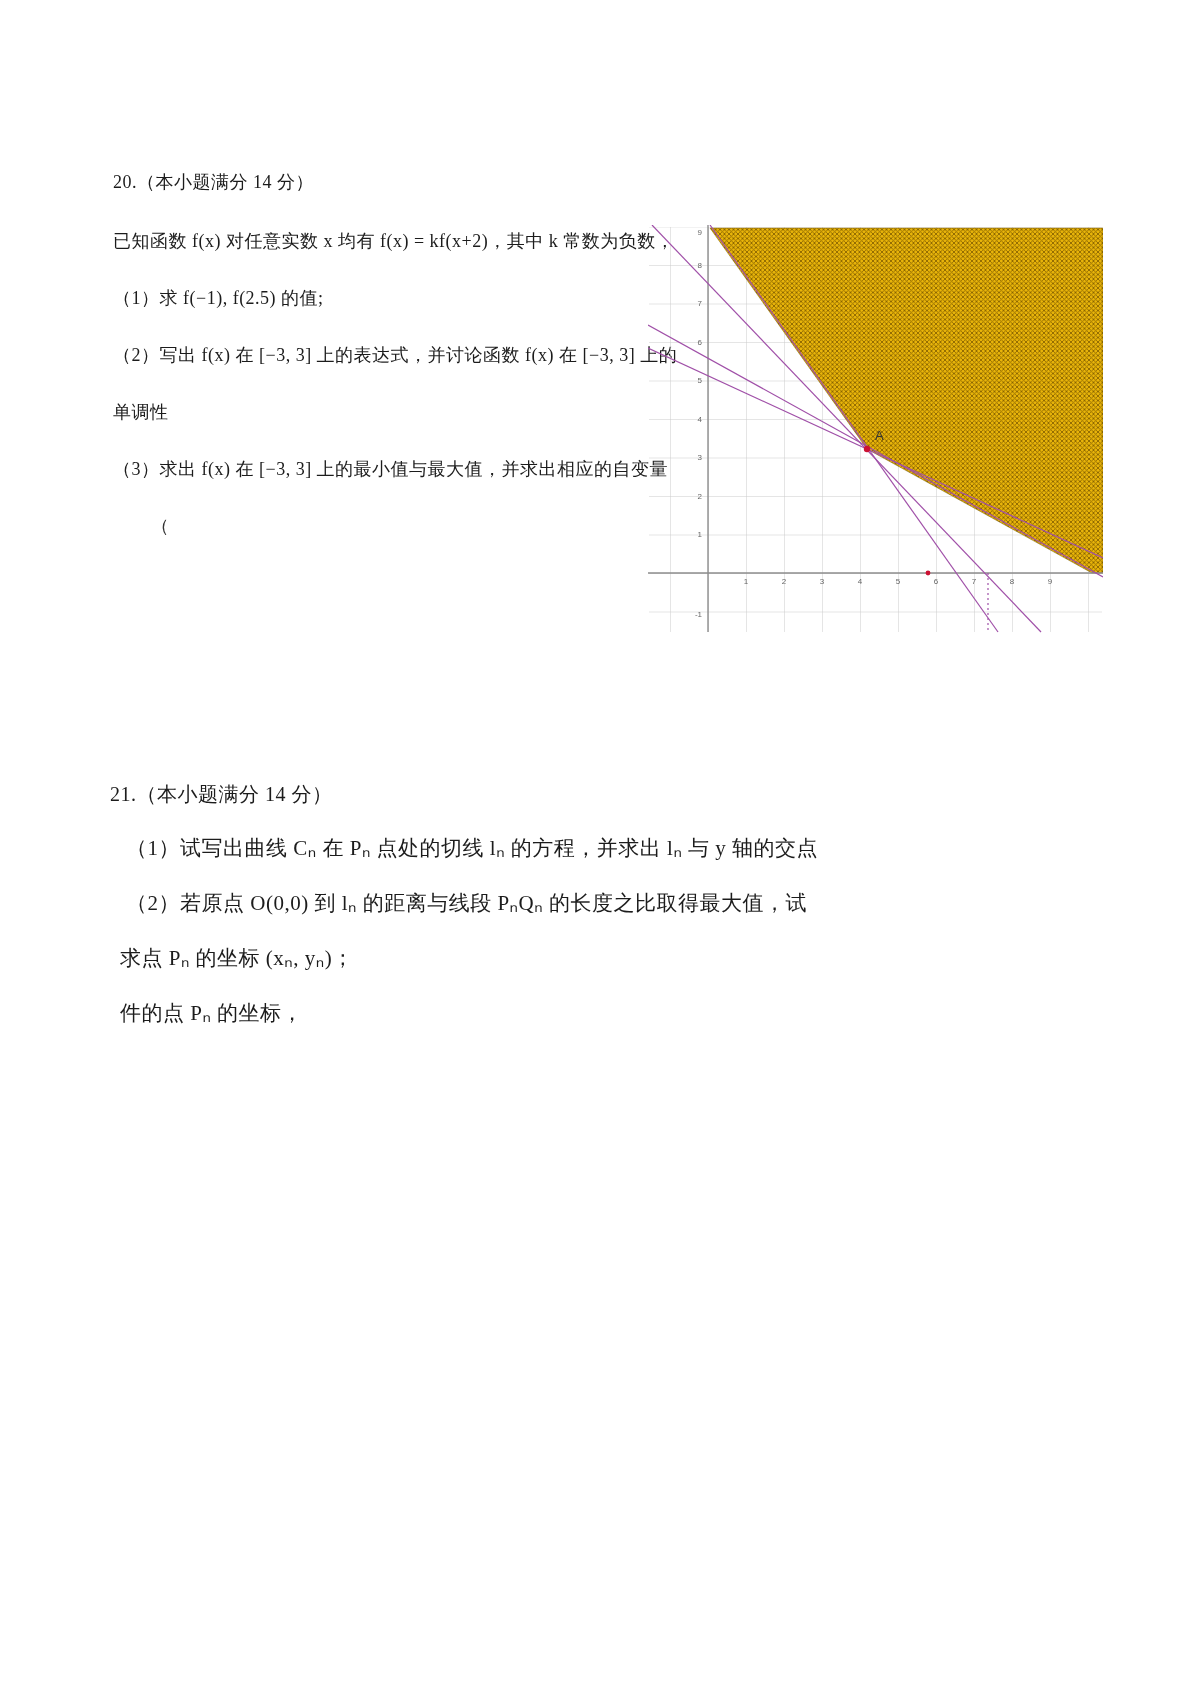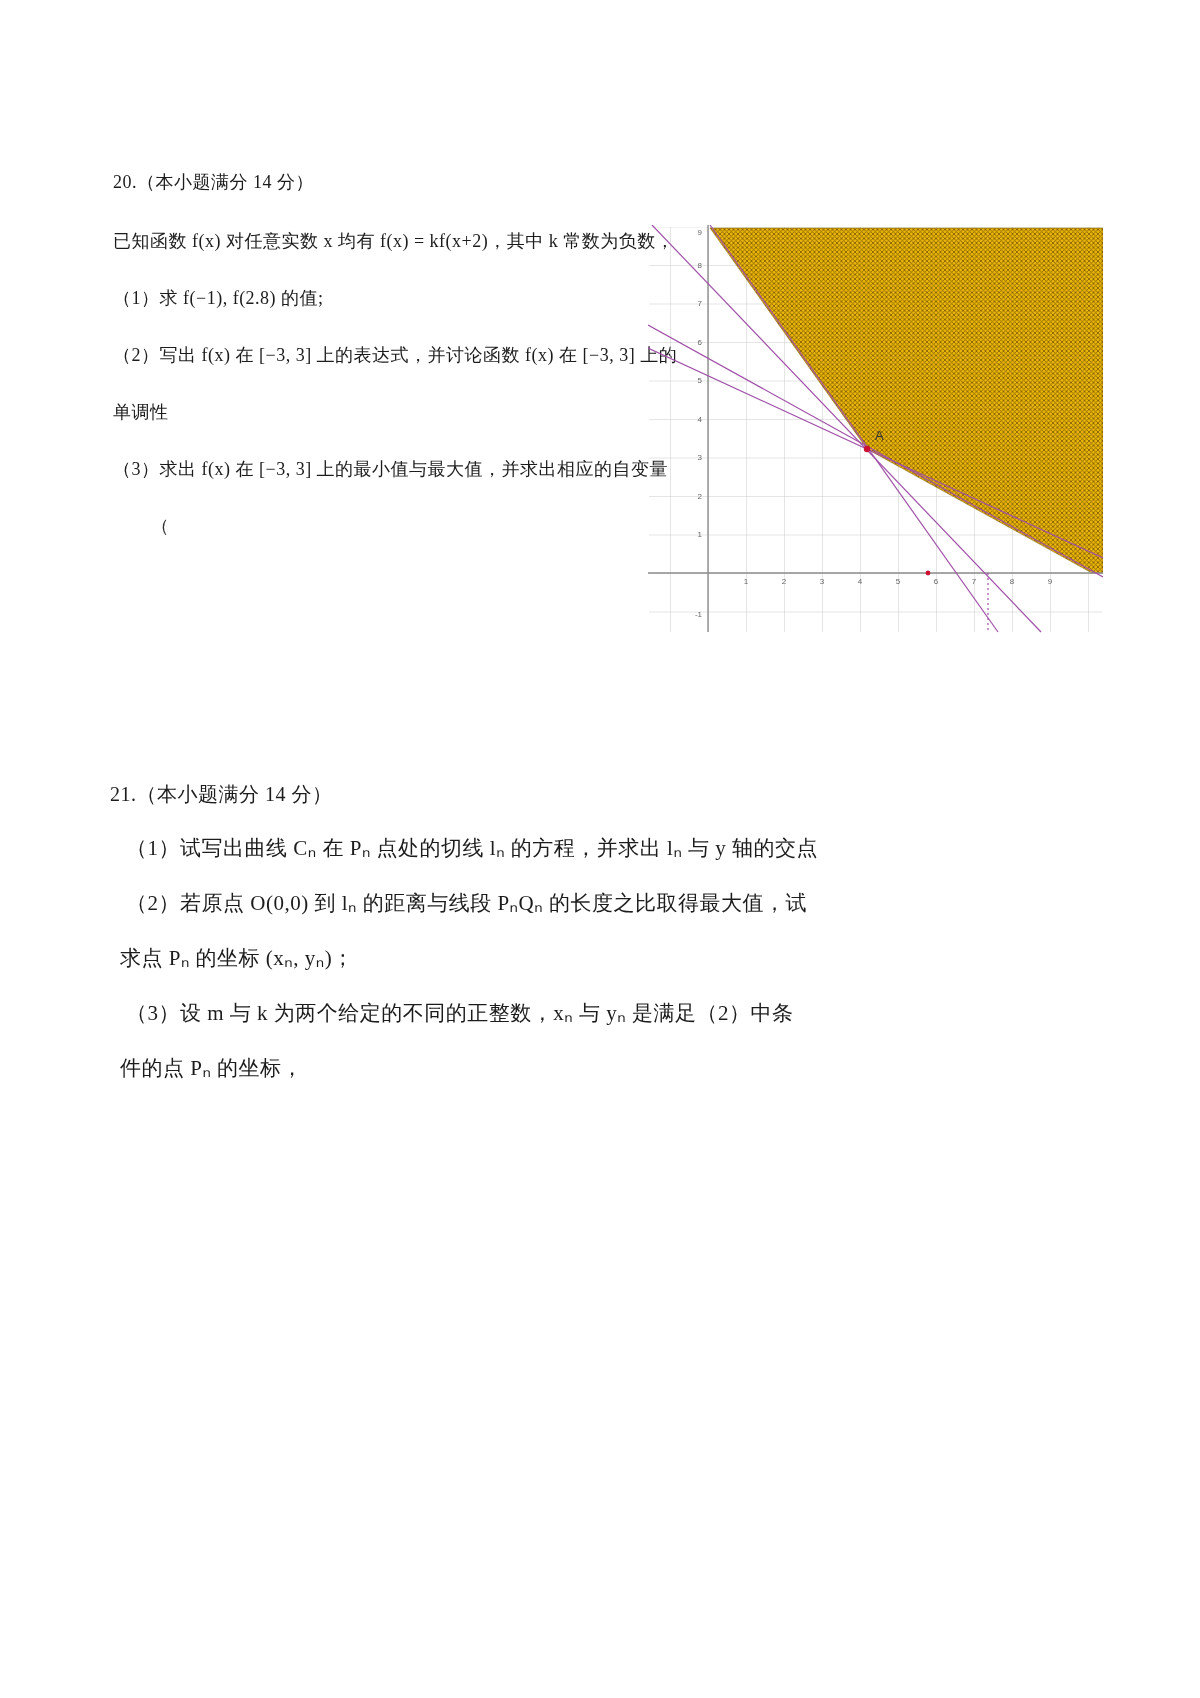--- a/index.html
+++ b/index.html
@@ -29,21 +29,21 @@
   .p21 .cont { padding-left:10px; }
 </style>
 </head>
 <body>
 
 <div class="page">
 
   <section class="p20">
     <div class="line heading">20.（本小题满分 14 分）</div>
     <div class="line">已知函数 f(x) 对任意实数 x 均有 f(x) = kf(x+2)，其中 k 常数为负数，</div>
-    <div class="line">（1）求 f(−1), f(2.8) 的值;</div>
+    <div class="line">（1）求 f(−1), f(2.5) 的值;</div>
     <div class="line">（2）写出 f(x) 在 [−3, 3] 上的表达式，并讨论函数 f(x) 在 [−3, 3] 上的</div>
     <div class="line">单调性</div>
     <div class="line">（3）求出 f(x) 在 [−3, 3] 上的最小值与最大值，并求出相应的自变量</div>
     <div class="line stray">（</div>
   </section>
 
   <figure class="figurebox">
     <svg width="455" height="412" viewBox="0 0 455 412">
       <defs>
         <pattern id="hatch" width="4.5" height="4.5" patternUnits="userSpaceOnUse">
@@ -98,17 +98,16 @@
         <text x="402" y="359">9</text>
       </g>
     </svg>
   </figure>
 
   <section class="p21">
     <div class="line heading">21.（本小题满分 14 分）</div>
     <div class="line indent">（1）试写出曲线 Cₙ 在 Pₙ 点处的切线 lₙ 的方程，并求出 lₙ 与 y 轴的交点</div>
     <div class="line indent">（2）若原点 O(0,0) 到 lₙ 的距离与线段 PₙQₙ 的长度之比取得最大值，试</div>
     <div class="line cont">求点 Pₙ 的坐标 (xₙ, yₙ)；</div>
-    <div class="line indent">（3）设 m 与 k 为两个给定的不同的正整数，xₙ 与 yₙ 是满足（2）中条</div>
     <div class="line cont">件的点 Pₙ 的坐标，</div>
   </section>
 
 </div>
 
 </body></html>

